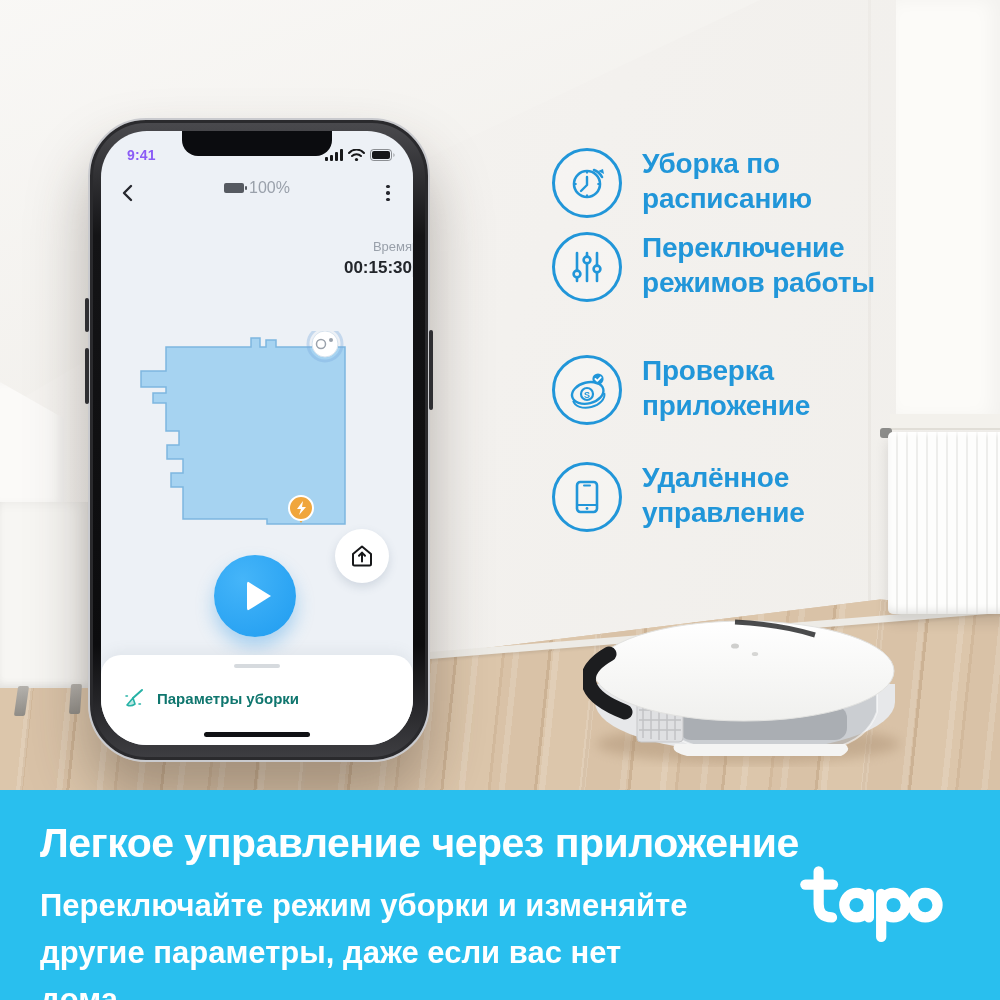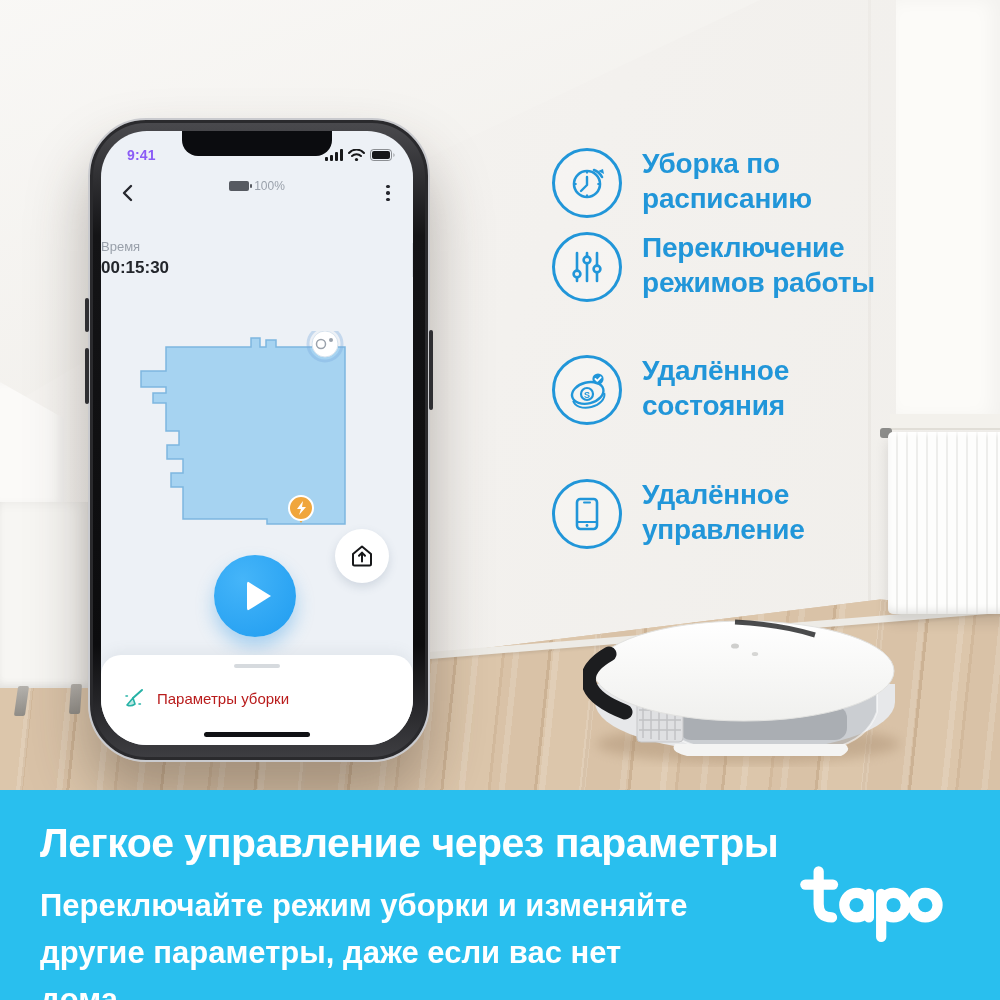--- a/index.html
+++ b/index.html
@@ -42,47 +42,47 @@
   .btn-l2{left:-5px;top:228px;width:4px;height:56px;}
   .btn-r1{right:-5px;top:210px;width:4px;height:80px;}
   .screen{position:absolute;left:11px;top:11px;width:312px;height:614px;border-radius:46px;background:#edf1f6;overflow:hidden;}
   .notch{position:absolute;left:81px;top:0;width:150px;height:25px;background:#0b0c0f;border-radius:0 0 16px 16px;}
   .statusbar{position:absolute;left:0;top:14px;width:100%;height:22px;}
   .sb-time{position:absolute;left:26px;top:2px;font-size:14px;font-weight:bold;color:#8b5cf6;letter-spacing:.2px;}
   .sb-icons{position:absolute;right:18px;top:4px;display:flex;gap:5px;align-items:center;}
   .appheader{position:absolute;left:0;top:44px;width:100%;}
   .back-btn{position:absolute;left:16px;top:6px;width:24px;height:24px;}
   .app-title{width:100%;text-align:center;font-size:16px;font-weight:bold;color:#26282e;}
-  .batt-row{margin-top:4px;width:100%;display:flex;justify-content:center;align-items:center;gap:5px;color:#9aa1ab;font-size:12px;}
+  .batt-row{margin-top:4px;width:100%;display:flex;justify-content:center;align-items:center;gap:5px;color:#9aa1ab;font-size:16px;}
   .batt-pill{width:20px;height:10px;background:#565a61;border-radius:2px;position:relative;}
   .batt-pill:after{content:"";position:absolute;right:-3px;top:3px;width:2px;height:4px;background:#565a61;border-radius:1px;}
   .menu-btn{position:absolute;right:14px;top:6px;width:22px;height:24px;display:flex;flex-direction:column;align-items:center;justify-content:center;gap:3px;}
   .menu-btn i{width:3.5px;height:3.5px;border-radius:50%;background:#26282e;}
   .stats{position:absolute;left:0;top:108px;width:100%;display:flex;}
-  .stat{flex:1;text-align:left;}
+  .stat{flex:1;text-align:right;}
   .stat-label{font-size:13px;color:#99a0aa;}
   .stat-value{margin-top:4px;font-size:17px;font-weight:bold;color:#23262b;}
   .stat-divider{width:1px;height:34px;background:#dde2e8;margin-top:4px;}
   .map-svg{position:absolute;left:26px;top:200px;}
   .home-btn{position:absolute;left:234px;top:398px;width:54px;height:54px;border-radius:50%;background:#fff;
     box-shadow:0 4px 10px rgba(80,100,130,.18);display:flex;align-items:center;justify-content:center;}
   .play-btn{position:absolute;left:113px;top:424px;width:82px;height:82px;border-radius:50%;
     background:radial-gradient(circle at 35% 30%,#45b5f9,#1f9cf0);box-shadow:0 10px 18px rgba(40,150,230,.35);
     display:flex;align-items:center;justify-content:center;}
   .play-tri{width:0;height:0;border-left:24px solid #fff;border-top:15px solid transparent;border-bottom:15px solid transparent;margin-left:7px;border-radius:3px;}
   .sheet{position:absolute;left:0;top:524px;width:100%;height:90px;background:#fff;border-radius:20px 20px 0 0;box-shadow:0 -4px 14px rgba(90,100,120,.08);}
   .sheet-handle{position:absolute;left:50%;top:9px;transform:translateX(-50%);width:46px;height:4px;border-radius:2px;background:#d6dade;}
   .sheet-row{position:absolute;left:22px;top:32px;display:flex;align-items:center;gap:12px;}
-  .sheet-label{font-size:15px;font-weight:normal;color:#b91c1c;}
+  .sheet-label{font-size:15px;font-weight:bold;color:#0f766e;}
   .home-indicator{position:absolute;left:50%;bottom:8px;transform:translateX(-50%);width:106px;height:5px;border-radius:3px;background:#101114;}
 
   
   .features{position:absolute;left:552px;top:146px;width:380px;}
   .feature{position:absolute;left:0;display:flex;gap:20px;align-items:flex-start;}
-  .f1{top:2px;}.f2{top:86px;}.f3{top:209px;}.f4{top:333px;}
+  .f1{top:2px;}.f2{top:86px;}.f3{top:209px;}.f4{top:316px;}
   .f-icon{flex:0 0 64px;width:64px;height:64px;border:3px solid #2196d9;border-radius:50%;
     display:flex;align-items:center;justify-content:center;background:rgba(255,255,255,.25);}
   .f-label{width:250px;font-size:28px;line-height:35px;font-weight:600;color:#2196d9;letter-spacing:-.2px;margin-top:-2px;}
 
   
   .robot{position:absolute;left:583px;top:610px;}
 
   
   .banner{position:absolute;left:0;top:790px;width:1000px;height:210px;background:#29bfee;}
   .banner-title{position:absolute;left:40px;top:30px;font-size:41px;font-weight:bold;color:#fff;letter-spacing:-.5px;}
@@ -276,38 +276,38 @@
           <g transform="rotate(-14)">
             <ellipse cx="0" cy="3" rx="16" ry="10.5" fill="none" stroke="#2196d9" stroke-width="2.4"></ellipse>
             <path d="M-16,4.5 a16,10.5 0 0 0 32,0" fill="none" stroke="#2196d9" stroke-width="2" transform="translate(0,2.6)"></path>
           </g>
           <circle cx="0" cy="4" r="6" fill="none" stroke="#2196d9" stroke-width="2.2"></circle>
           <text x="0" y="7.6" text-anchor="middle" font-size="9" font-weight="bold" fill="#2196d9" font-family="Liberation Sans, sans-serif">S</text>
           <circle cx="11" cy="-11" r="5.6" fill="#2196d9"></circle>
           <path d="M8.4,-11 l1.9,1.9 l3.4,-3.6" fill="none" stroke="#ffffff" stroke-width="1.8" stroke-linecap="round" stroke-linejoin="round"></path>
         </svg>
       </div>
-      <div class="f-label">Удалённое состояния</div>
+      <div class="f-label">Проверка приложение</div>
     </div>
 
     <div class="feature f4">
       <div class="f-icon">
         <svg width="40" height="40" viewBox="-20 -20 40 40">
           <rect x="-10" y="-15" width="20" height="30" rx="3.4" fill="none" stroke="#2196d9" stroke-width="2.6"></rect>
           <line x1="-10" y1="8" x2="10" y2="8" stroke="#2196d9" stroke-width="2"></line>
           <circle cx="0" cy="11.5" r="1.4" fill="#2196d9"></circle>
           <line x1="-3" y1="-11.5" x2="3" y2="-11.5" stroke="#2196d9" stroke-width="2" stroke-linecap="round"></line>
         </svg>
       </div>
       <div class="f-label">Удалённое управление</div>
     </div>
   </div>
 
   <div class="banner">
-    <div class="banner-title">Легкое управление через параметры</div>
+    <div class="banner-title">Легкое управление через приложение</div>
     <div class="banner-sub">Переключайте режим уборки и изменяйте другие параметры, даже если вас нет дома.</div>
     <svg class="brand-logo" width="160" height="82" viewBox="0 0 150 80">
       <g stroke="#ffffff" stroke-width="10" fill="none" stroke-linecap="round">
         <path d="M21,11 V43 Q21,56 34,56"></path>
         <path d="M8,24 H35"></path>
         <circle cx="58" cy="44" r="12"></circle>
         <path d="M70,33 V56"></path>
         <path d="M82,33 V75"></path>
         <circle cx="94" cy="44" r="12"></circle>
         <circle cx="125" cy="44" r="12"></circle>

